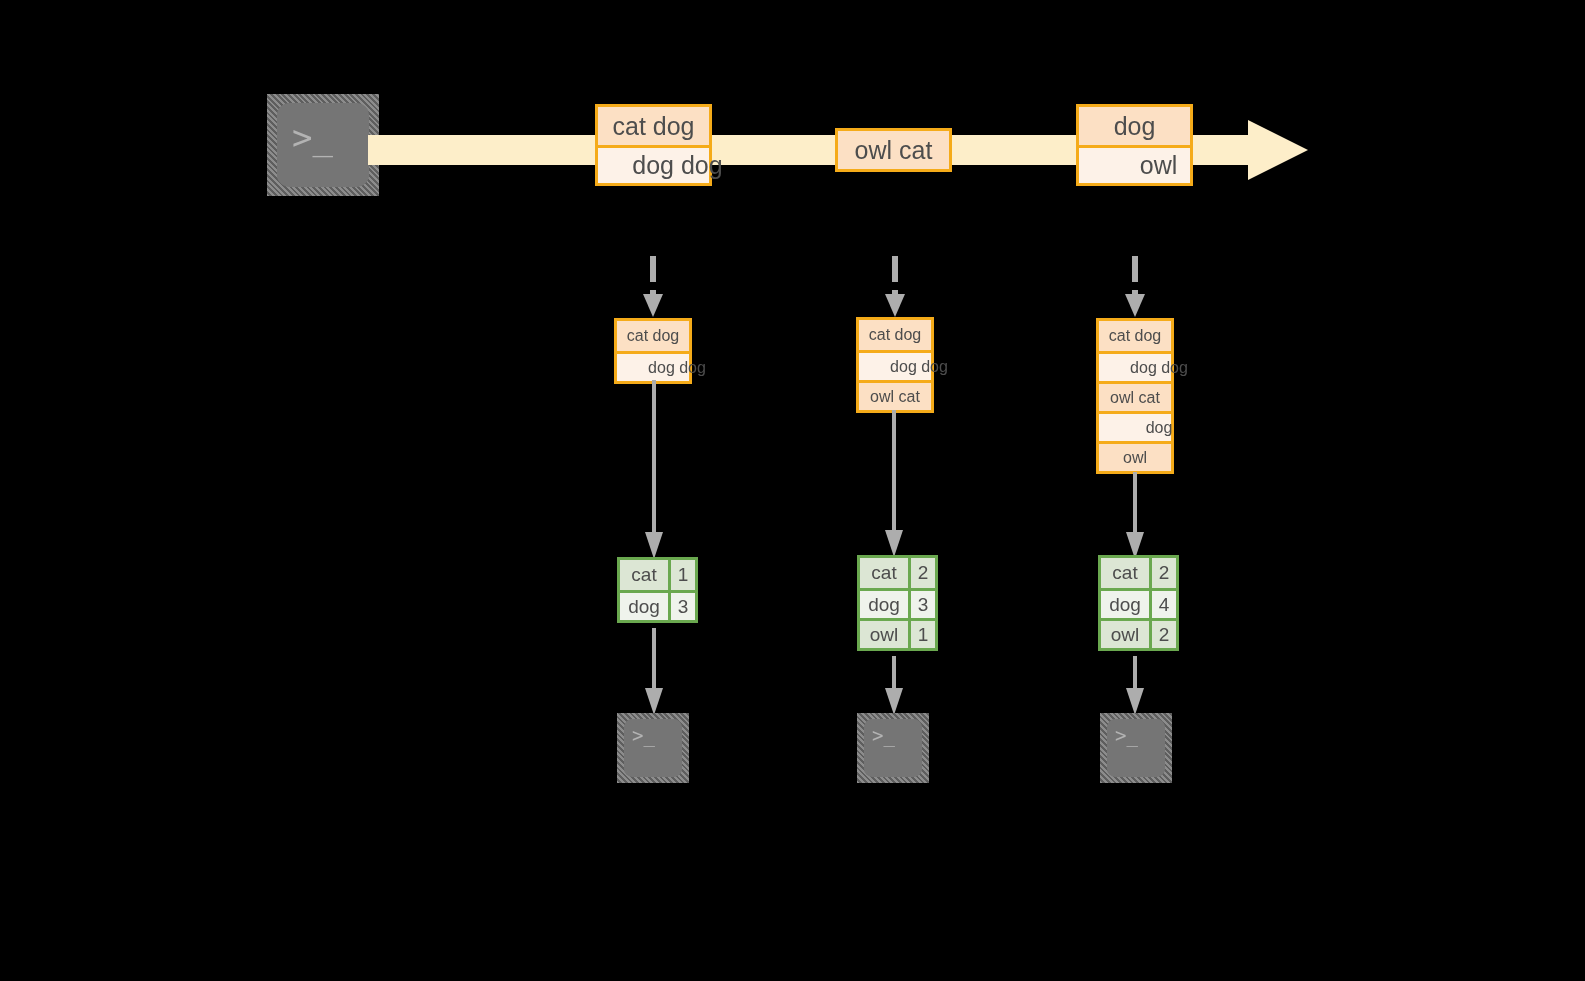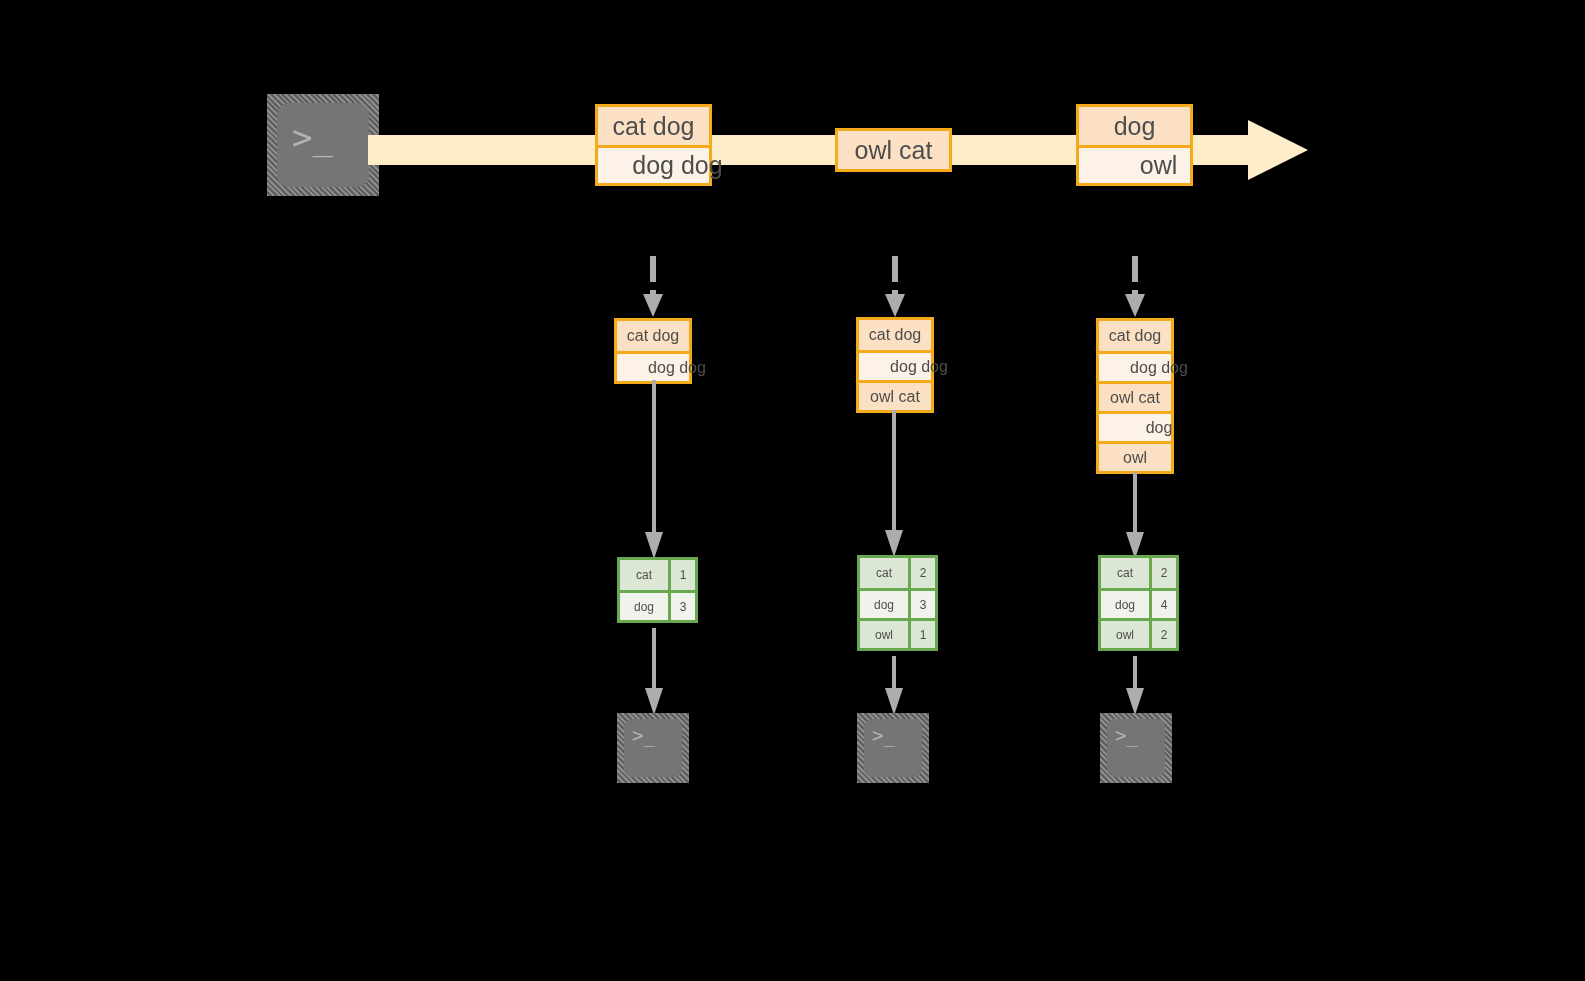--- a/index.html
+++ b/index.html
@@ -106,21 +106,21 @@
   }
   .tbl-row { display: flex; height: 30px; box-sizing: border-box; }
   .tbl-row + .tbl-row { border-top: 3px solid #6aa84f; }
   .tbl-row.dark  .cell { background: #dce6d4; }
   .tbl-row.light .cell { background: #eff3ec; }
   .tbl .cell {
     box-sizing: border-box;
     display: flex;
     align-items: center;
     justify-content: center;
-    font-size: 12px;
+    font-size: 19px;
     color: #4d4d4d;
     white-space: nowrap;
     text-align: right;
   }
   .tbl .cell.key { width: 48px; }
   .tbl .cell.val { width: 27px; border-left: 3px solid #6aa84f; }
 
   .tbl-1 { left: 617px; top: 557px; }
   .tbl-2 { left: 857px; top: 555px; }
   .tbl-3 { left: 1098px; top: 555px; }

